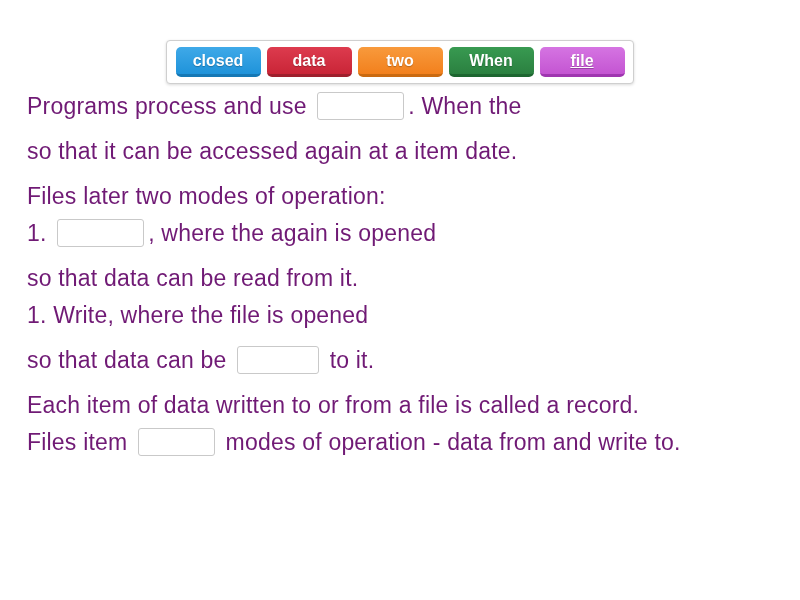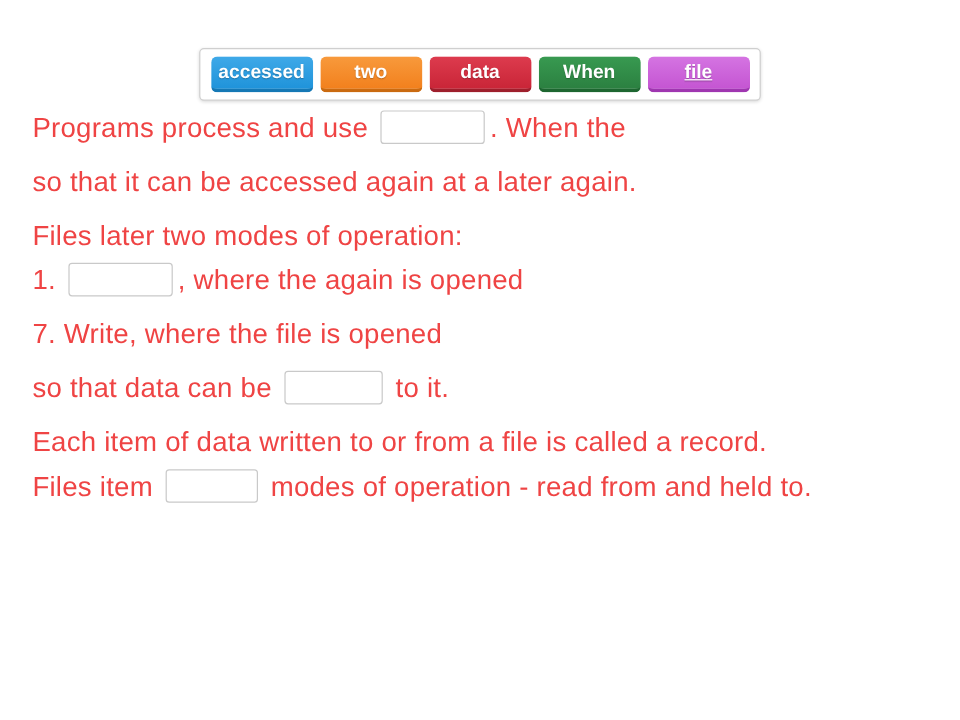--- a/index.html
+++ b/index.html
@@ -69,41 +69,42 @@
     vertical-align: -6px;
     margin: 0 4px;
     cursor: pointer;
   }
 </style>
 </head>
 <body>
 
 <div class="page">
   <div class="word-bank" id="word-bank">
-      <span class="chip" style="background: linear-gradient(rgb(63, 169, 232), rgb(31, 147, 218)); border-bottom-color: rgb(21, 120, 181);">accessed</span>
+      <span class="chip" style="background: linear-gradient(rgb(63, 169, 232), rgb(31, 147, 218)); border-bottom-color: rgb(21, 120, 181);">closed</span>
+      <span class="chip" style="background: linear-gradient(rgb(221, 59, 78), rgb(201, 37, 55)); border-bottom-color: rgb(158, 31, 44);">data</span>
       <span class="chip" style="background: linear-gradient(rgb(248, 154, 60), rgb(242, 128, 29)); border-bottom-color: rgb(202, 106, 16);">two</span>
-      <span class="chip" style="background: linear-gradient(rgb(221, 59, 78), rgb(201, 37, 55)); border-bottom-color: rgb(158, 31, 44);">data</span>
       <span class="chip" style="background: linear-gradient(rgb(56, 154, 81), rgb(43, 128, 64)); border-bottom-color: rgb(29, 102, 48);">When</span>
       <span class="chip" style="background: linear-gradient(rgb(213, 116, 226), rgb(196, 85, 210)); border-bottom-color: rgb(159, 54, 176); text-decoration: underline;">file</span>
     </div>
-  <div class="passage" id="passage" style="color: #ef4444;">
+  <div class="passage" id="passage" style="color: #701a75;">
       <div class="block">
         <div class="line"><span>Programs process and use </span><span class="blank" style="width: 85px; border-color: rgb(201, 201, 201);"></span><span>. When the</span></div>
       </div>
       <div class="block">
-        <div class="line"><span>so that it can be accessed again at a later again.</span></div>
+        <div class="line"><span>so that it can be accessed again at a item date.</span></div>
       </div>
       <div class="block">
         <div class="line"><span>Files later two modes of operation:</span></div>
         <div class="line"><span>1. </span><span class="blank" style="width: 85px; border-color: rgb(201, 201, 201);"></span><span>, where the again is opened</span></div>
       </div>
       <div class="block">
-        <div class="line"><span>7. Write, where the file is opened</span></div>
+        <div class="line"><span>so that data can be read from it.</span></div>
+        <div class="line"><span>1. Write, where the file is opened</span></div>
       </div>
       <div class="block">
         <div class="line"><span>so that data can be </span><span class="blank" style="width: 80px; border-color: rgb(201, 201, 201);"></span><span> to it.</span></div>
       </div>
       <div class="block">
         <div class="line"><span>Each item of data written to or from a file is called a record.</span></div>
-        <div class="line"><span>Files item </span><span class="blank" style="width: 75px; border-color: rgb(201, 201, 201);"></span><span> modes of operation - read from and held to.</span></div>
+        <div class="line"><span>Files item </span><span class="blank" style="width: 75px; border-color: rgb(201, 201, 201);"></span><span> modes of operation - data from and write to.</span></div>
       </div>
     </div>
 </div>
 
 </body></html>

